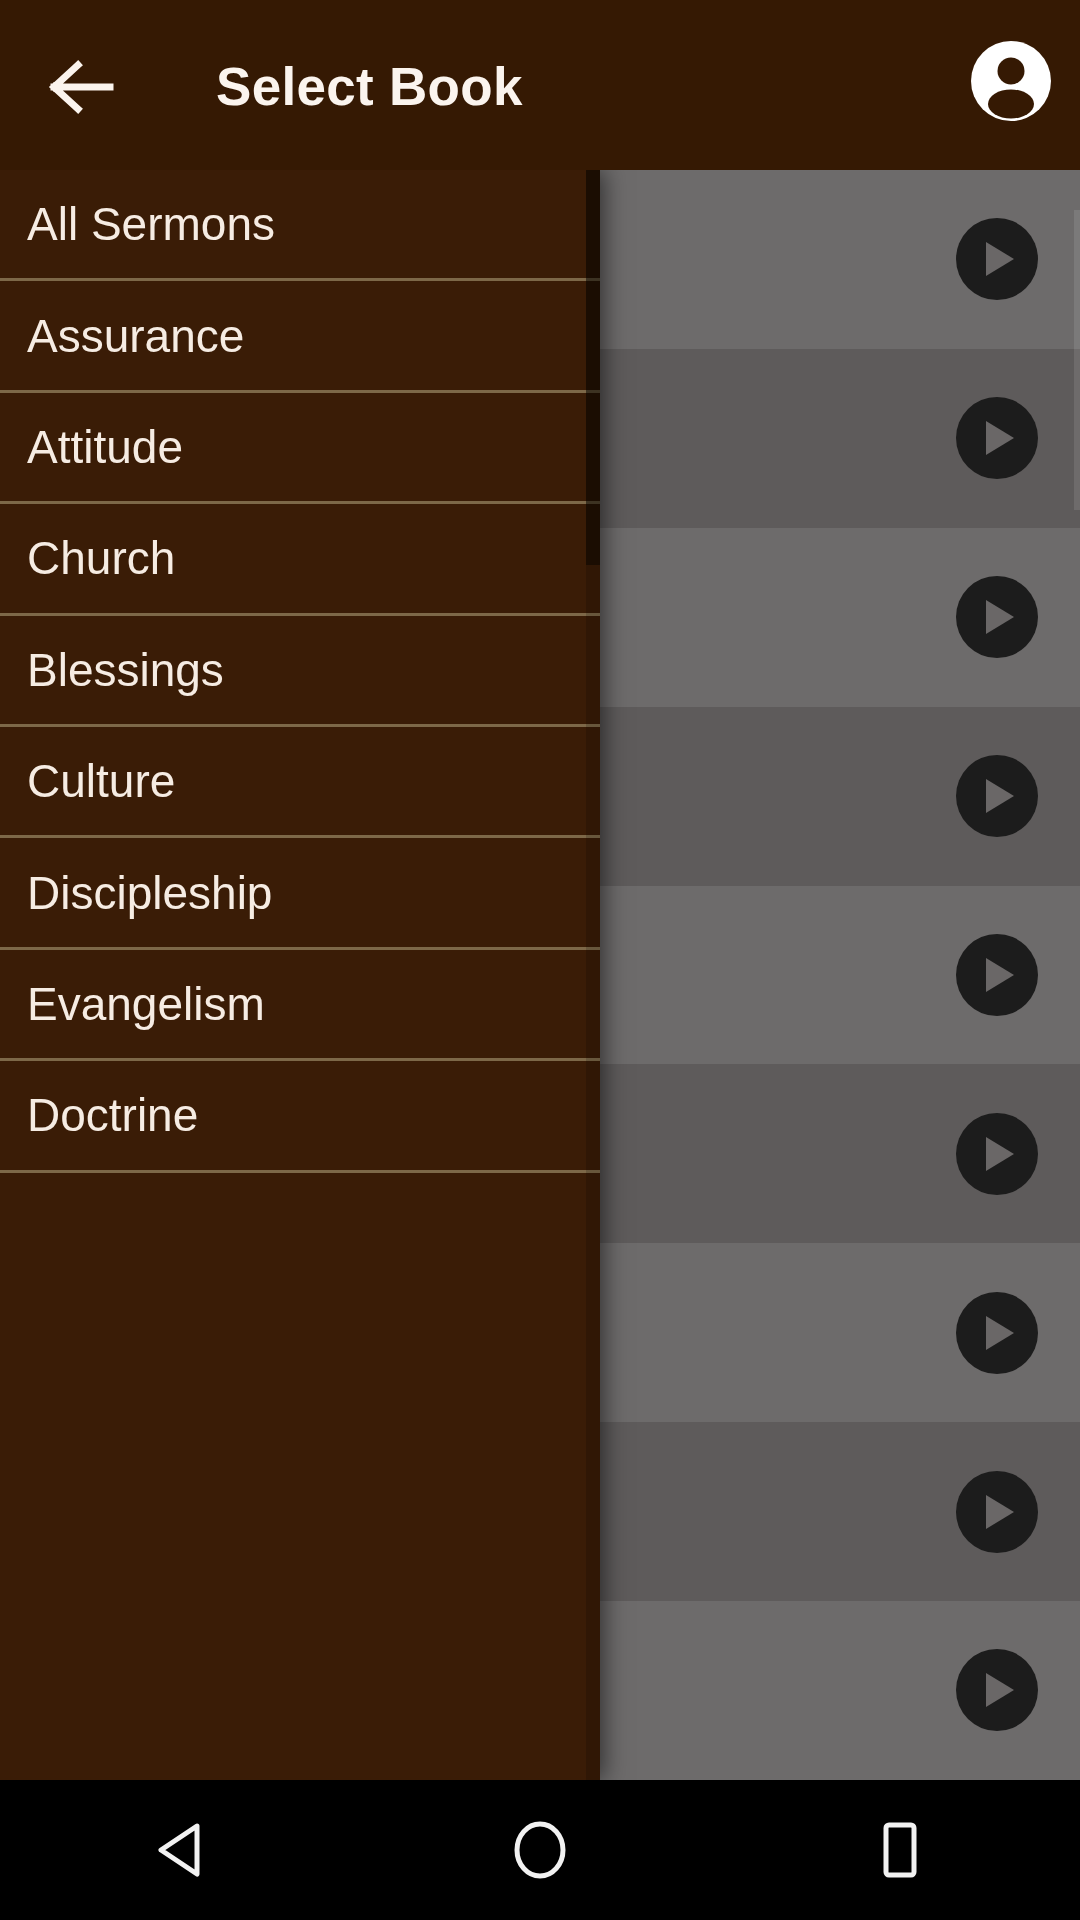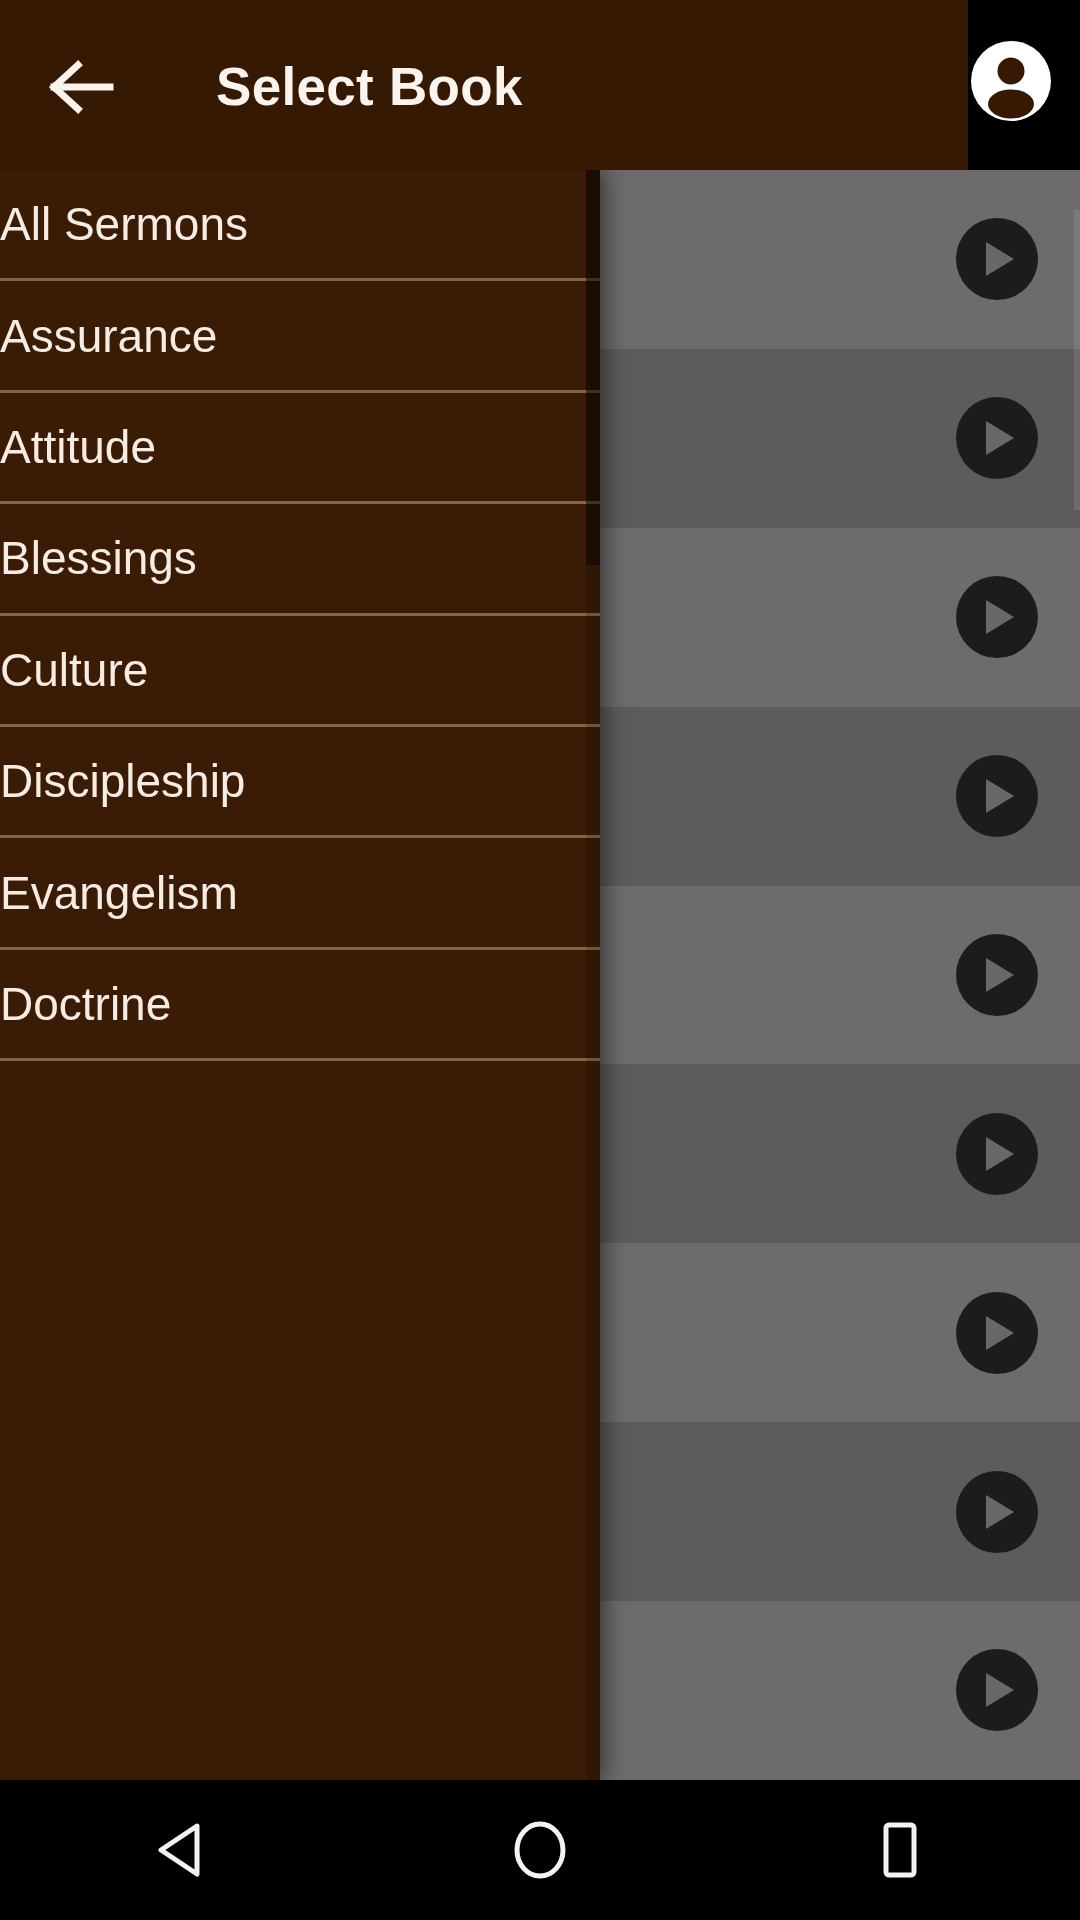--- a/index.html
+++ b/index.html
@@ -20,21 +20,21 @@
     width: 1080px;
     height: 1920px;
     background: #000000;
     overflow: hidden;
   }
 
   
   #appbar {
     position: absolute;
     left: 0; top: 0;
-    width: 968px;
+    width: 1080px;
     height: 170px;
     background: #351903;
     z-index: 30;
   }
   #back-button {
     position: absolute;
     left: 42px; top: 47px;
     width: 80px; height: 80px;
     display: flex; align-items: center; justify-content: center;
   }
@@ -129,20 +129,21 @@
     z-index: 20;
     overflow: hidden;
     box-shadow: 4px 0 22px rgba(0,0,0,0.55);
   }
   .drawer-item {
     position: relative;
     height: 111.4px;
     box-sizing: border-box;
     display: flex;
     align-items: center;
+    padding-left: 27px;
     border-bottom: 3px solid #7d6848;
     background: #3a1c06;
   }
   .drawer-item:first-child { border-top: 0; }
   .drawer-label {
     font-size: 46px;
     color: #f6ece3;
     white-space: nowrap;
     line-height: 1;
   }
@@ -291,20 +292,23 @@
         <div class="drawer-item">
           <span class="drawer-label">All Sermons</span>
         </div>
         <div class="drawer-item">
           <span class="drawer-label">Assurance</span>
         </div>
         <div class="drawer-item">
           <span class="drawer-label">Attitude</span>
         </div>
         <div class="drawer-item">
+          <span class="drawer-label">Church</span>
+        </div>
+        <div class="drawer-item">
           <span class="drawer-label">Blessings</span>
         </div>
         <div class="drawer-item">
           <span class="drawer-label">Culture</span>
         </div>
         <div class="drawer-item">
           <span class="drawer-label">Discipleship</span>
         </div>
         <div class="drawer-item">
           <span class="drawer-label">Evangelism</span>

